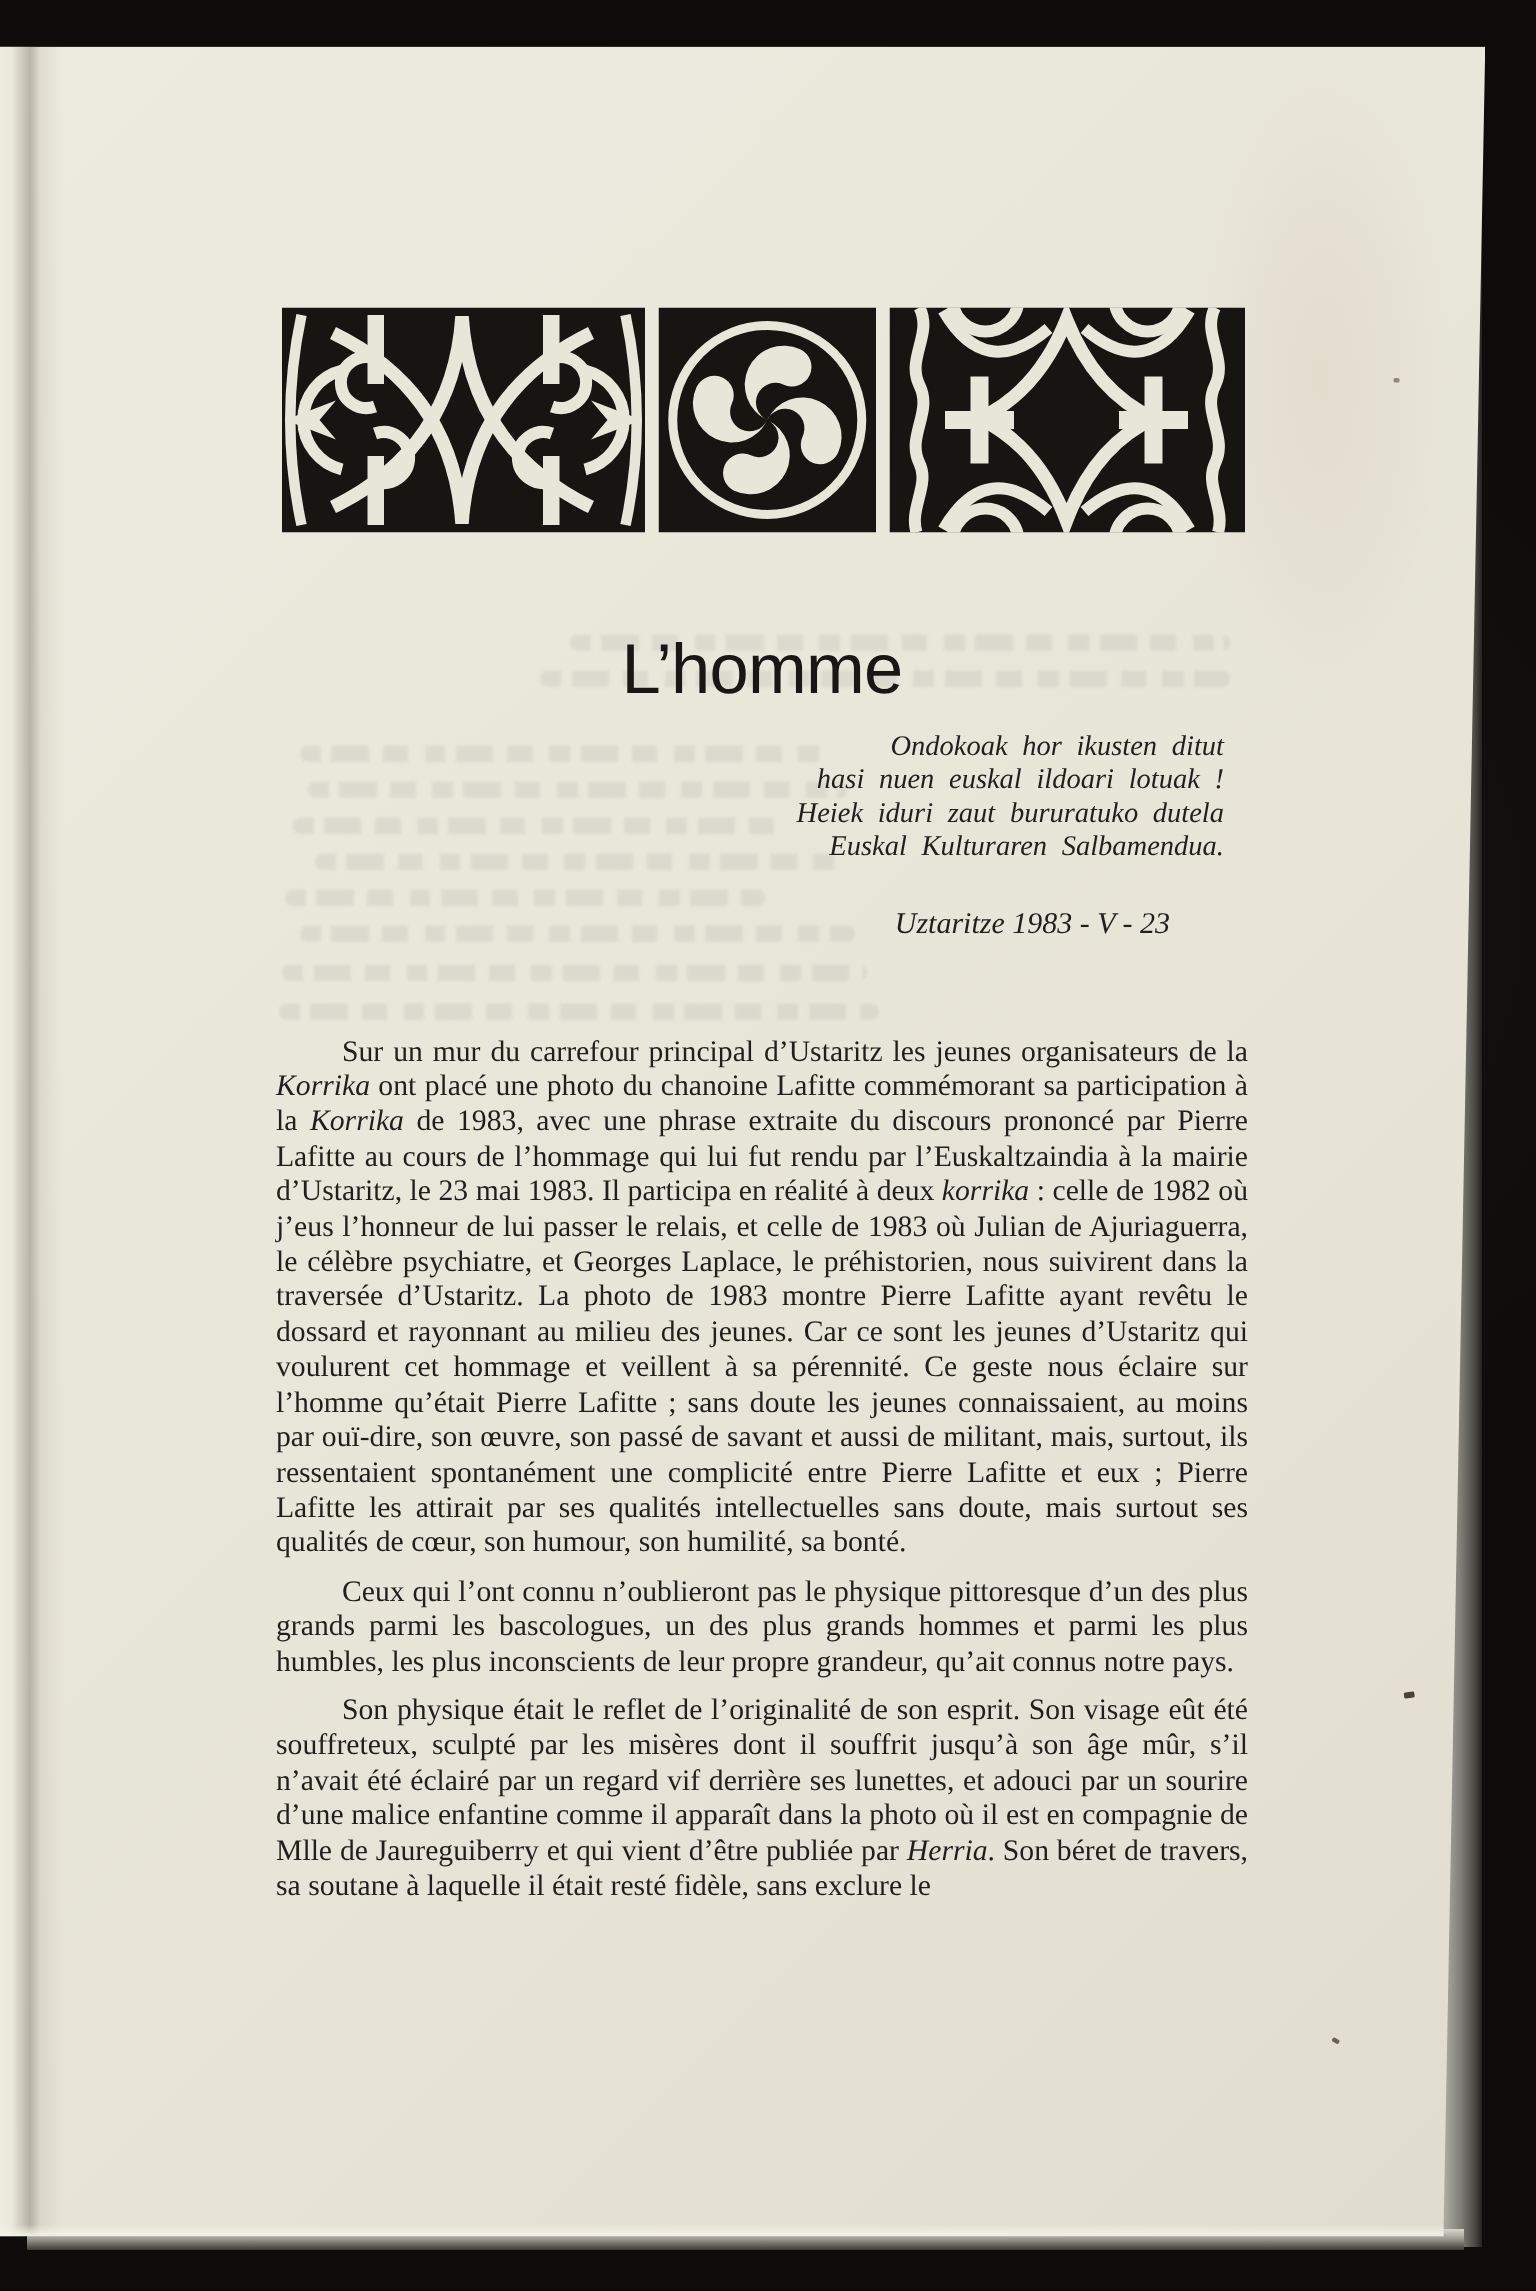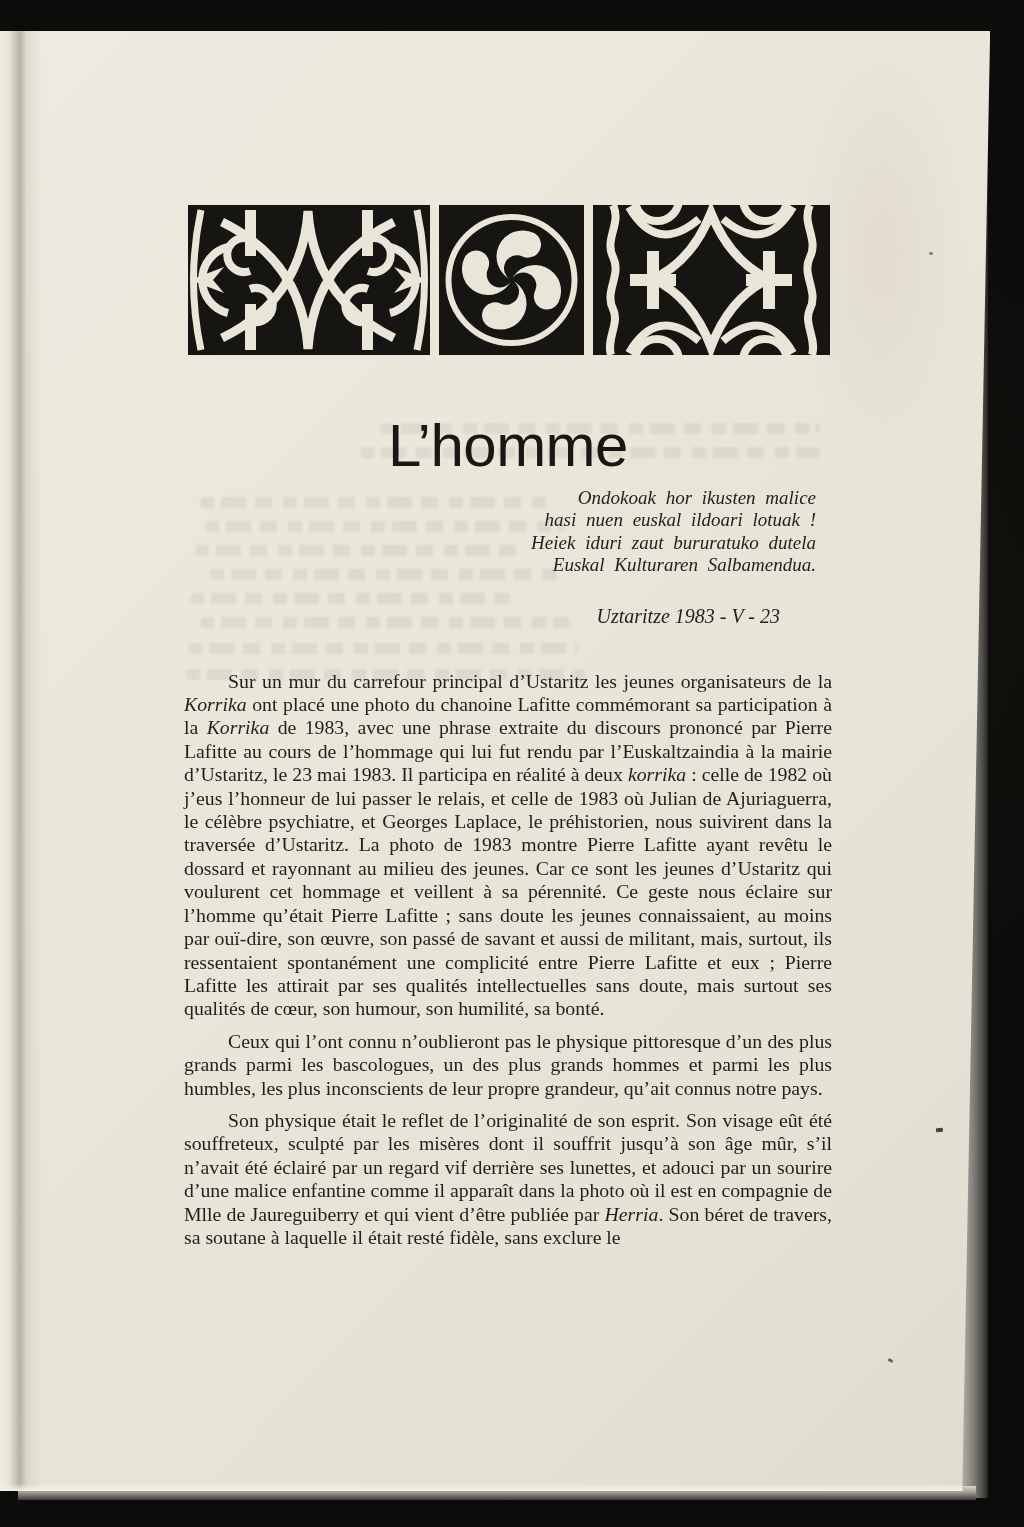--- a/index.html
+++ b/index.html
@@ -40,31 +40,31 @@
     background:linear-gradient(to bottom,rgba(0,0,0,0),#f4f2e7);
   }
   .content{position:absolute;left:184px;top:0;width:648px;color:#1f1e1c;}
   
   .ornament{display:flex;gap:9px;margin:174px 0 0 4px;height:150px;}
   .ornament svg{display:block;}
   
   .title{
     margin:66px 0 0 0;text-align:center;
     font-family:"Liberation Sans", sans-serif;font-weight:400;
-    font-size:60px;line-height:50px;letter-spacing:-0.5px;color:#181715;
+    font-size:47px;line-height:50px;letter-spacing:-0.5px;color:#181715;
   }
   .epigraph{
     margin-top:16px;padding-right:16px;text-align:right;
     font-style:italic;font-size:19px;line-height:22.4px;word-spacing:5px;color:#201f1d;
   }
   .dateline{
     margin-top:28px;padding-right:52px;text-align:right;
     font-size:20px;color:#201f1d;font-style:italic;
   }
-  .bodytext{margin-top:42px;}
+  .bodytext{margin-top:62px;}
   .body-para{
     margin:0 0 9px 0;text-align:justify;text-indent:44px;
     font-size:19.8px;line-height:23.4px;color:#201f1d;
   }
   .body-para i{font-style:italic;}
   
   .ghost{
     position:absolute;height:11px;border-radius:5px;filter:blur(1.2px);
     background:repeating-linear-gradient(90deg,
       rgba(105,103,95,.8) 0 14px, rgba(0,0,0,0) 14px 21px,
@@ -165,21 +165,21 @@
             <rect x="37" y="69" width="46" height="12"></rect>
             <rect x="170" y="46" width="12" height="58"></rect>
             <rect x="153" y="69" width="46" height="12"></rect>
           </g>
         </svg>
       </div>
 
       <h1 class="title">L’homme</h1>
 
       <div class="epigraph">
-          <div>Ondokoak hor ikusten malice</div>
+          <div>Ondokoak hor ikusten ditut</div>
           <div>hasi nuen euskal ildoari lotuak !</div>
           <div>Heiek iduri zaut bururatuko dutela</div>
           <div>Euskal Kulturaren Salbamendua.</div>
         </div>
 
       <div class="dateline">Uztaritze 1983 - V - 23</div>
 
       <div class="bodytext">
           <p class="body-para"><span>Sur un mur du carrefour principal d’Ustaritz les jeunes organisateurs de la </span><i>Korrika</i><span> ont placé une photo du chanoine Lafitte commémorant sa participation à la </span><i>Korrika</i><span> de 1983, avec une phrase extraite du discours prononcé par Pierre Lafitte au cours de l’hommage qui lui fut rendu par l’Euskaltzaindia à la mairie d’Ustaritz, le 23 mai 1983. Il participa en réalité à deux </span><i>korrika</i><span> : celle de 1982 où j’eus l’honneur de lui passer le relais, et celle de 1983 où Julian de Ajuriaguerra, le célèbre psychiatre, et Georges Laplace, le préhistorien, nous suivirent dans la traversée d’Ustaritz. La photo de 1983 montre Pierre Lafitte ayant revêtu le dossard et rayonnant au milieu des jeunes. Car ce sont les jeunes d’Ustaritz qui voulurent cet hommage et veillent à sa pérennité. Ce geste nous éclaire sur l’homme qu’était Pierre Lafitte ; sans doute les jeunes connaissaient, au moins par ouï-dire, son œuvre, son passé de savant et aussi de militant, mais, surtout, ils ressentaient spontanément une complicité entre Pierre Lafitte et eux ; Pierre Lafitte les attirait par ses qualités intellectuelles sans doute, mais surtout ses qualités de cœur, son humour, son humilité, sa bonté.</span></p>
           <p class="body-para"><span>Ceux qui l’ont connu n’oublieront pas le physique pittoresque d’un des plus grands parmi les bascologues, un des plus grands hommes et parmi les plus humbles, les plus inconscients de leur propre grandeur, qu’ait connus notre pays.</span></p>

